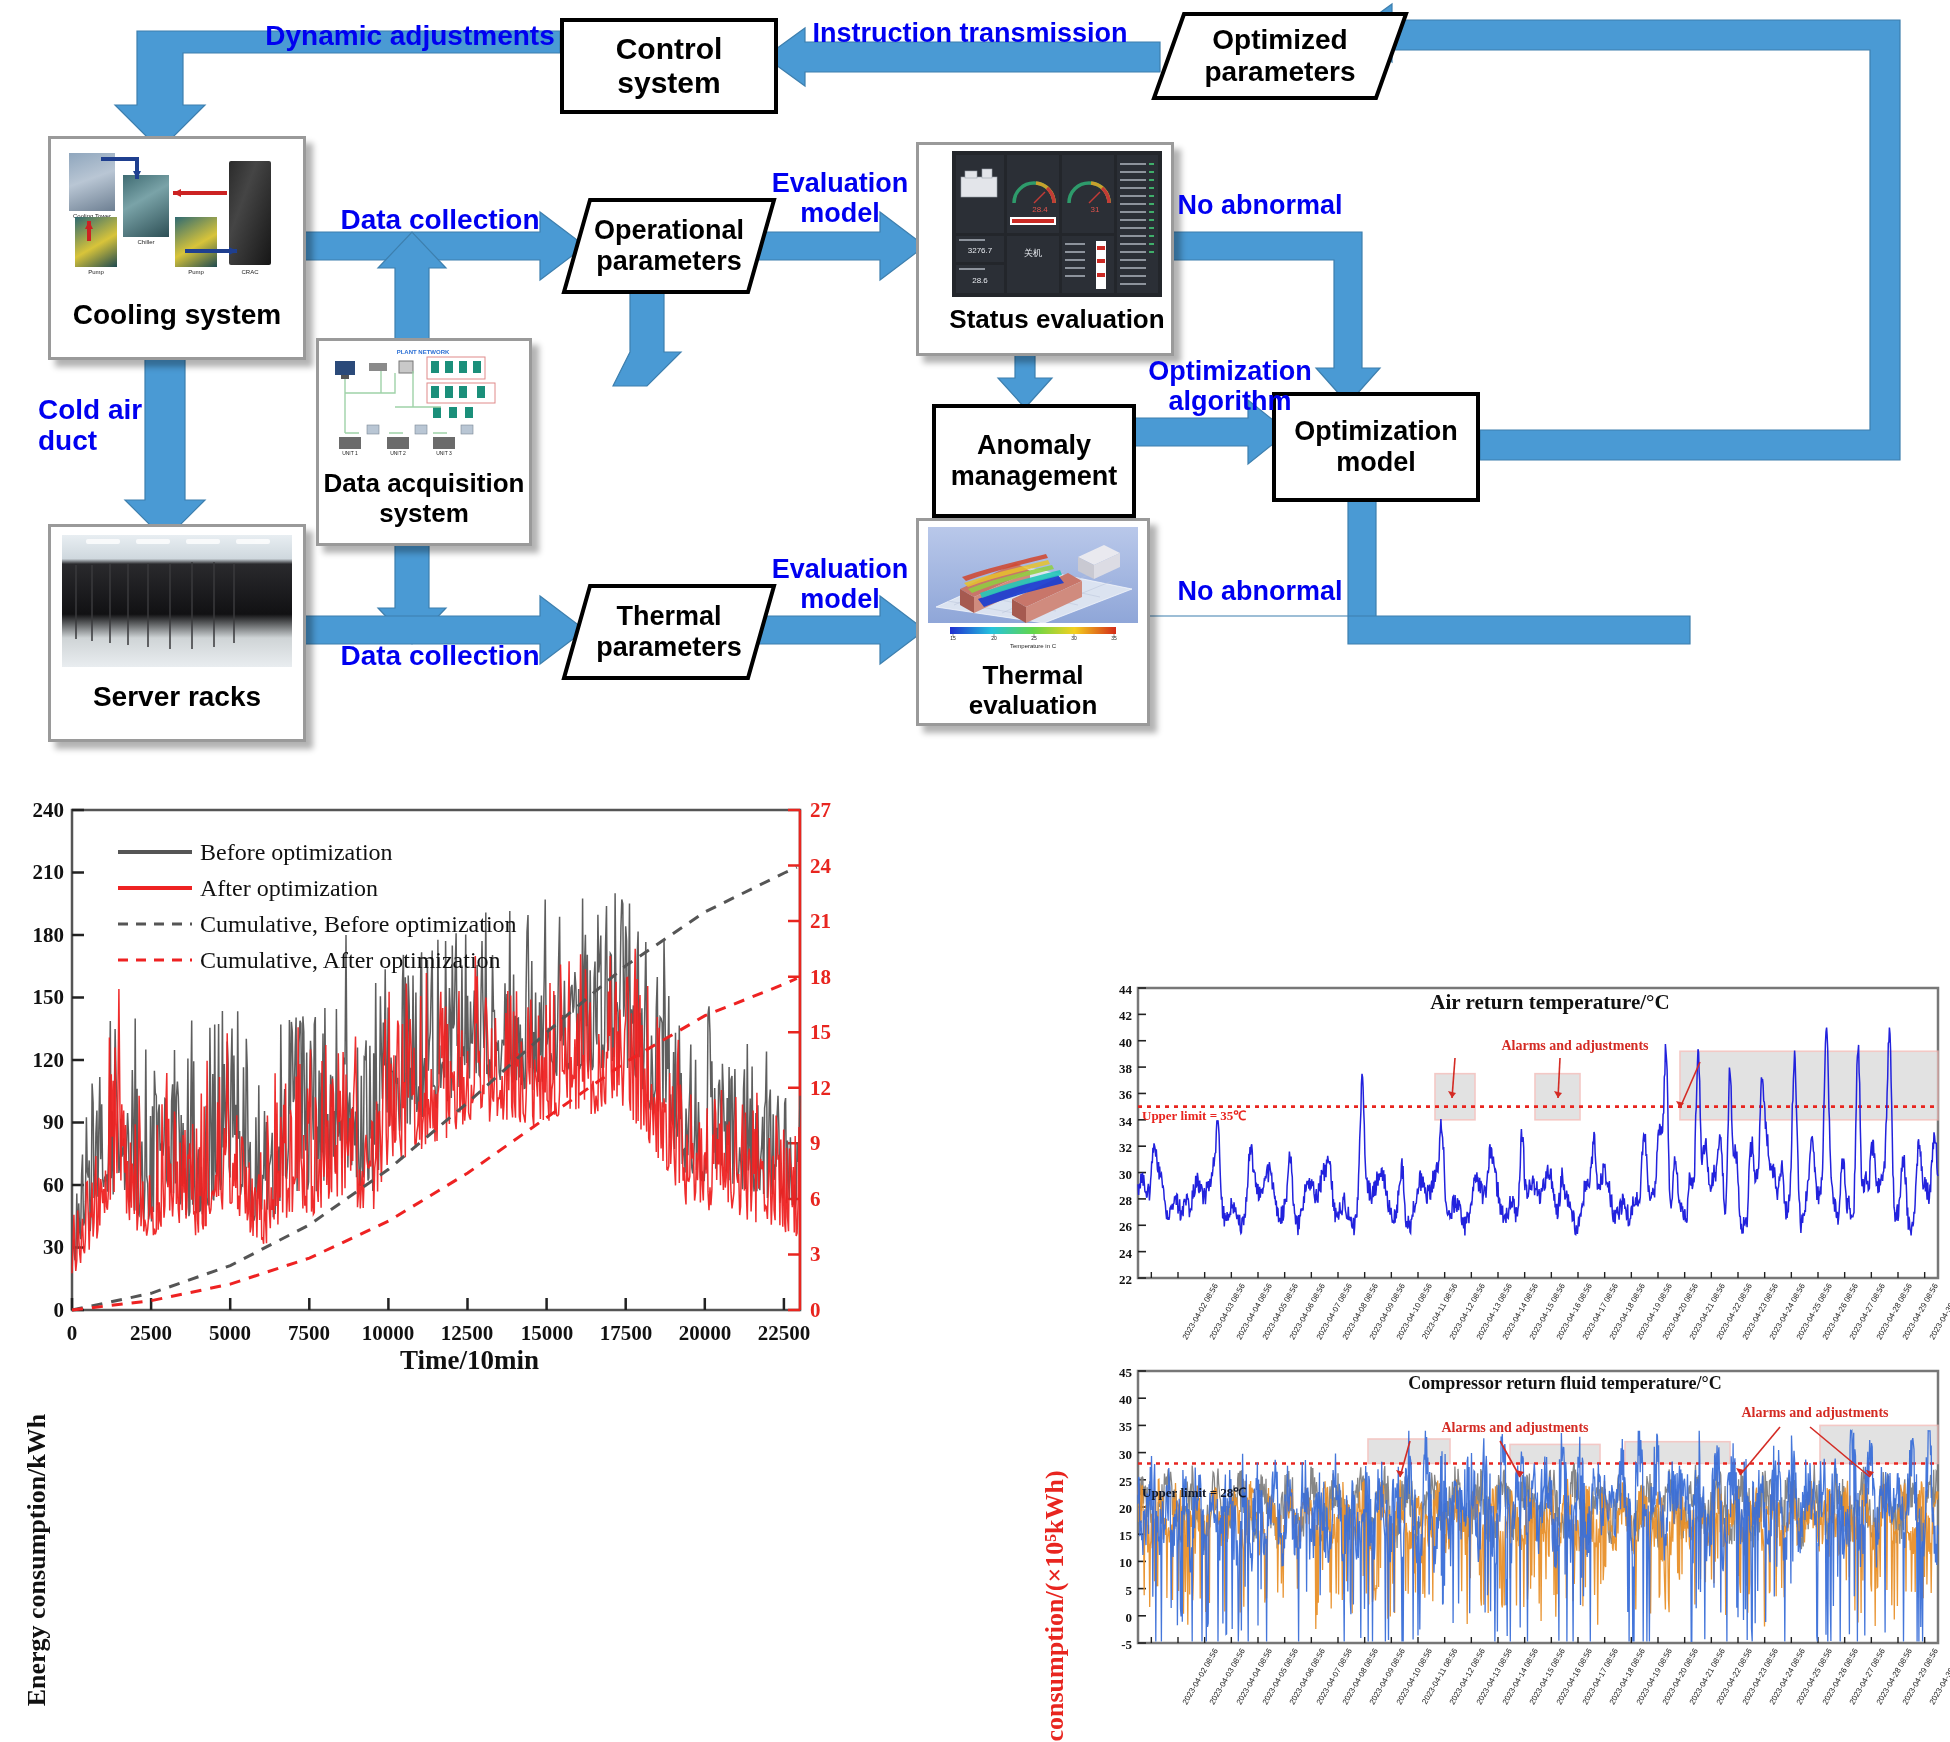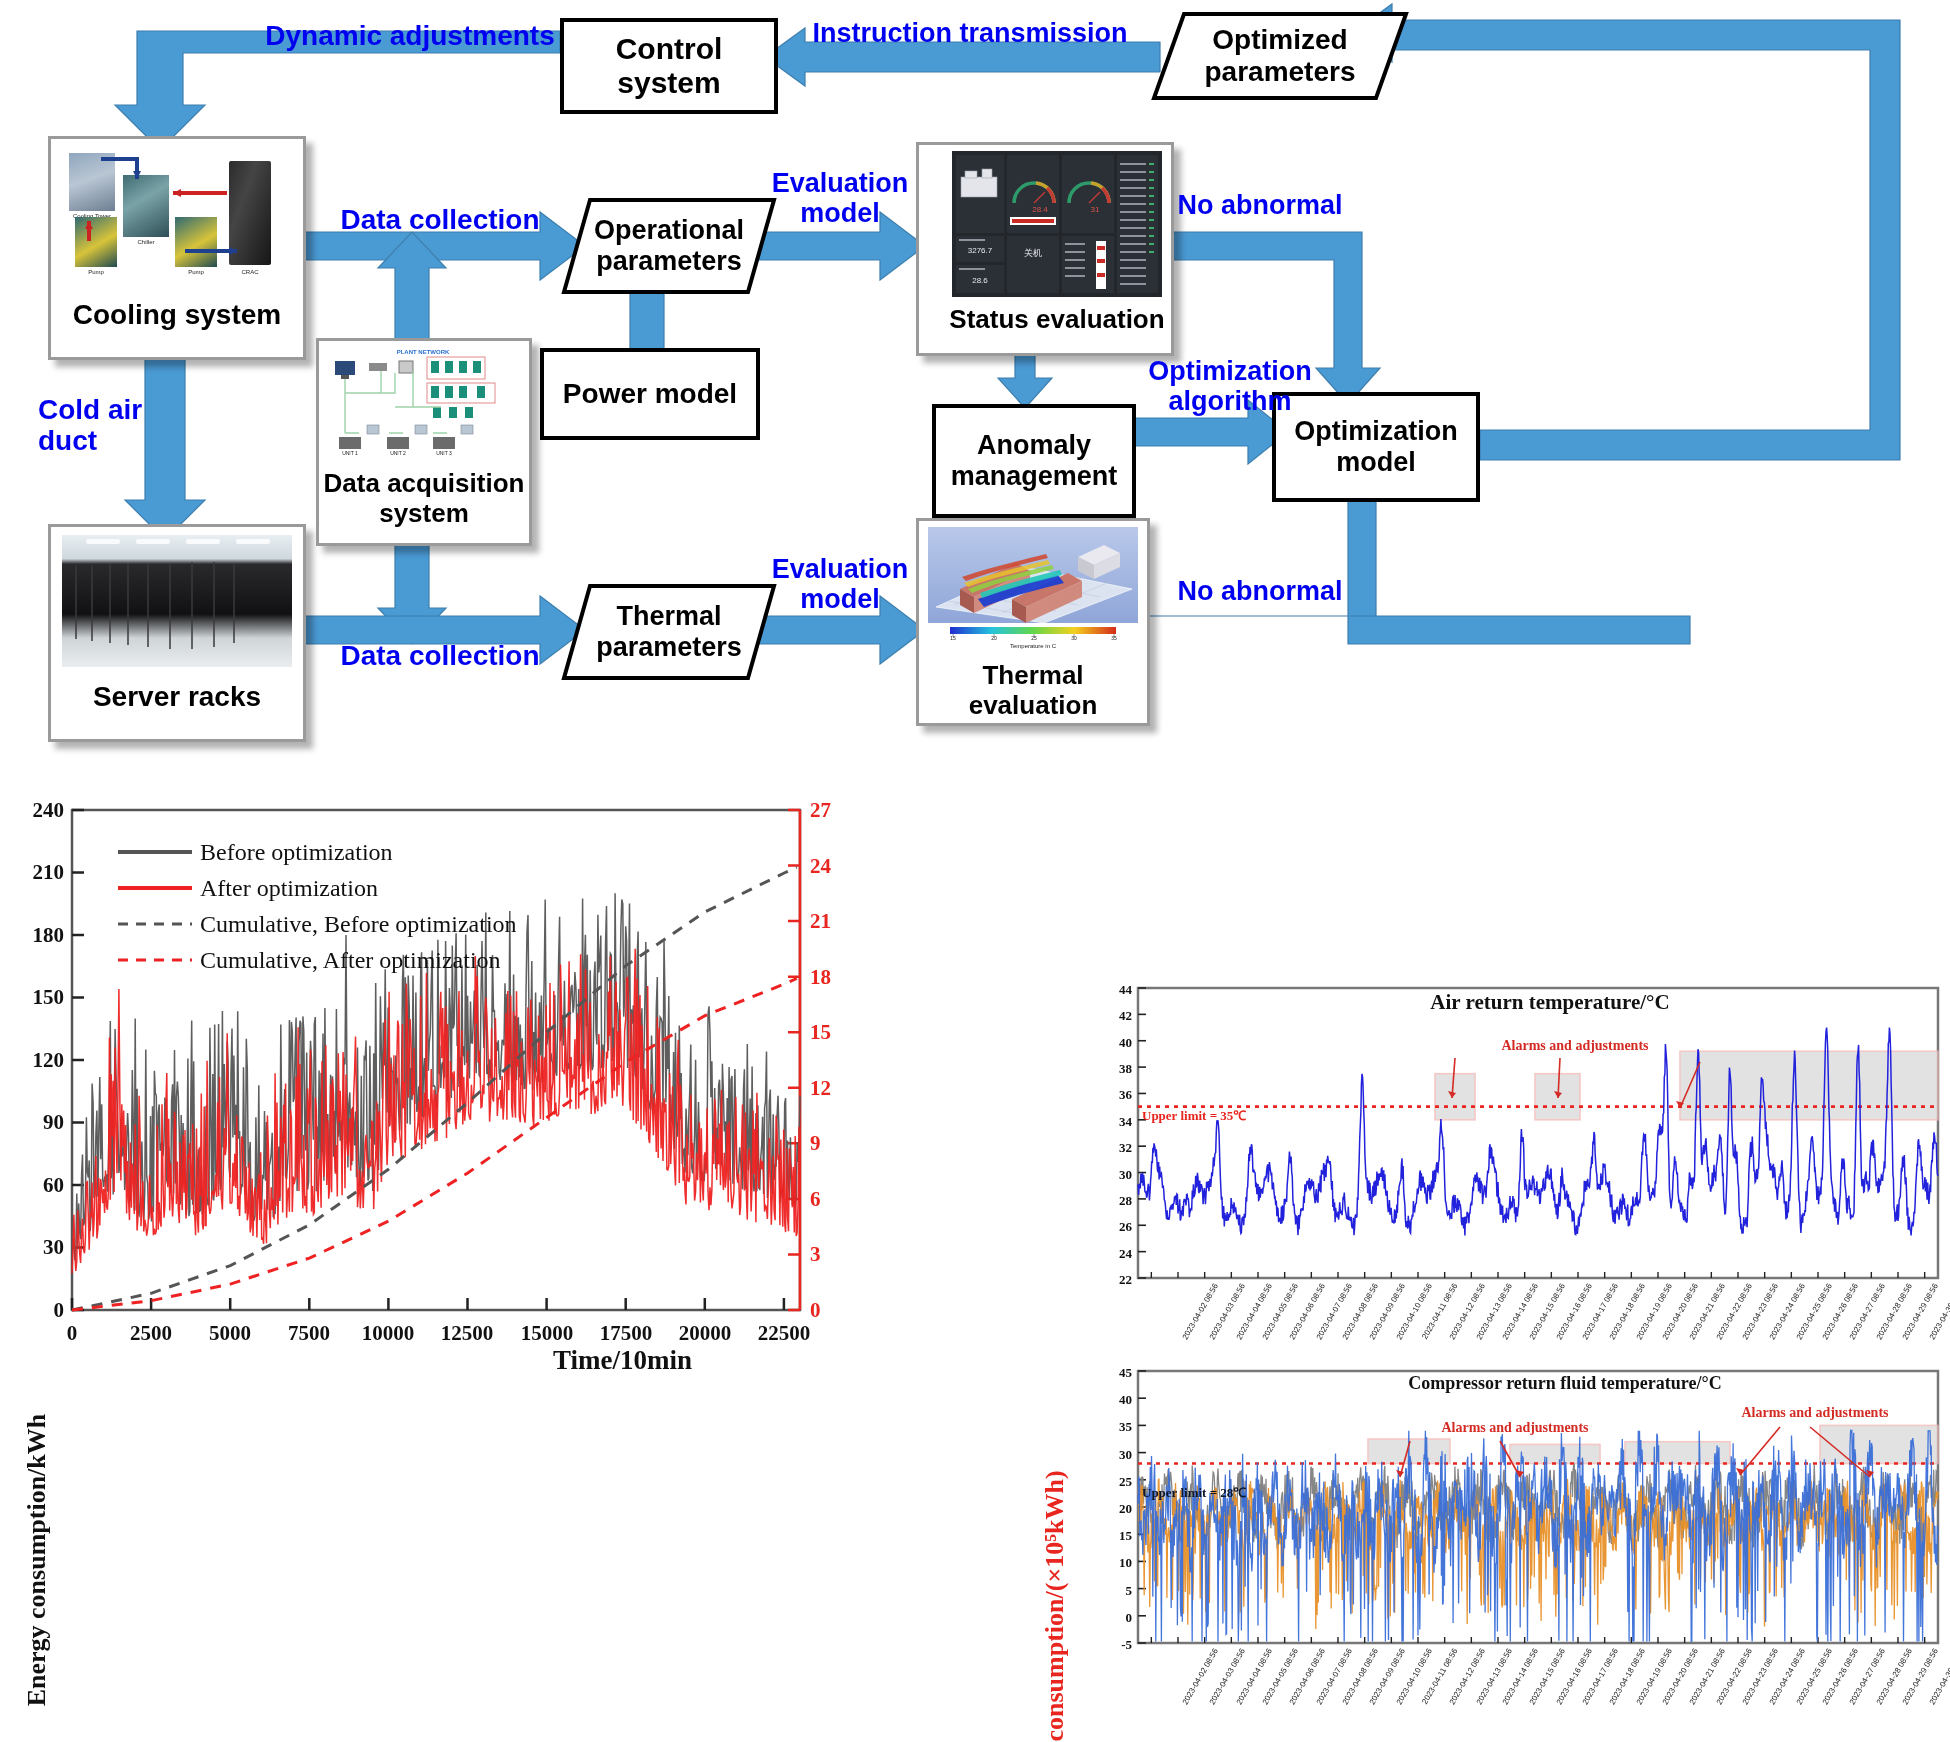--- a/index.html
+++ b/index.html
@@ -195,23 +195,20 @@
   </div>
 
   <div class="para" style="left:560px;top:196px;width:218px;height:100px;font-size:27px;">
     <svg viewBox="0 0 218 100" preserveAspectRatio="none">
         <polygon points="30,4 214,4 188,96 4,96" fill="#fff" stroke="#000" stroke-width="4"></polygon>
       </svg>
     <span class="inner" style="white-space:pre-line;">Operational
 parameters</span>
   </div>
 
-  <div class="box" style="left:540px;top:348px;width:212px;height:84px;font-size:28px;">
-    <span>Power model</span>
-  </div>
 
   <div class="para" style="left:560px;top:582px;width:218px;height:100px;font-size:27px;">
     <svg viewBox="0 0 218 100" preserveAspectRatio="none">
         <polygon points="30,4 214,4 188,96 4,96" fill="#fff" stroke="#000" stroke-width="4"></polygon>
       </svg>
     <span class="inner" style="white-space:pre-line;">Thermal
 parameters</span>
   </div>
 
   <div class="photobox" style="left:916px;top:142px;width:228px;height:208px;padding-left:24px;">
@@ -397,21 +394,21 @@
   <div class="lbl" style="left:1130px;top:356px;width:200px;font-size:27px;">Optimization
 algorithm</div>
 </div>
 
 <div class="chartwrap" style="left:0;top:780px;width:1080px;height:960px;">
 
   <div class="axisTxt rot90" style="left:22px;top:1040px;width:520px;text-align:center;font-size:26px;">Energy consumption/kWh</div>
 
   <div class="axisTxtR rot90" style="left:1040px;top:1280px;width:690px;text-align:center;font-size:26px;">Cumulative energy consumption/(×10⁵kWh)</div>
 
-  <div class="axisTxt" style="left:392px;top:565px;width:300px;text-align:right;font-size:27px;">Time/10min</div>
+  <div class="axisTxt" style="left:400px;top:565px;width:300px;text-align:left;font-size:27px;">Time/10min</div>
 
   <svg style="position:absolute;left:0;top:0;width:1080px;height:620px;" viewBox="0 0 1080 620">
 
     <rect x="72" y="30" width="728" height="500" fill="#ffffff" stroke="#555" stroke-width="2.5"></rect>
 
     <g stroke="#222" stroke-width="2.5" font-family="Liberation Serif, serif">
       <path d="M72,530 L84,530 M72,467.5 L84,467.5 M72,405 L84,405 M72,342.5 L84,342.5 M72,280 L84,280 M72,217.5 L84,217.5 M72,155 L84,155 M72,92.5 L84,92.5 M72,30 L84,30"></path>
     </g>
     <g font-family="Liberation Serif, serif" font-size="21" font-weight="bold" fill="#111" text-anchor="end">
       <text x="64" y="537">0</text>

